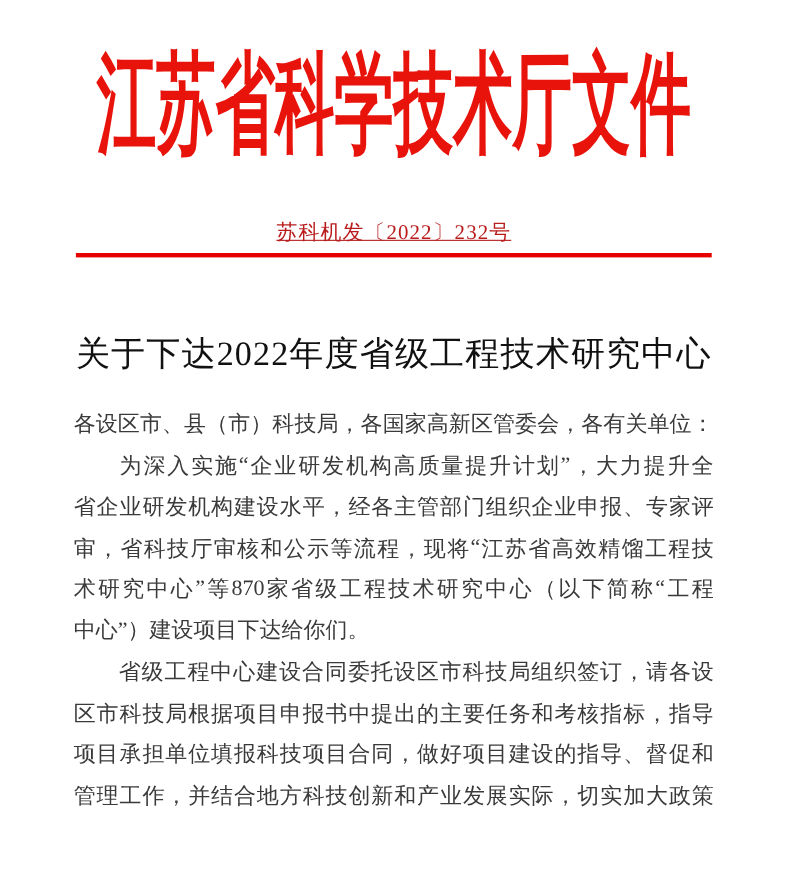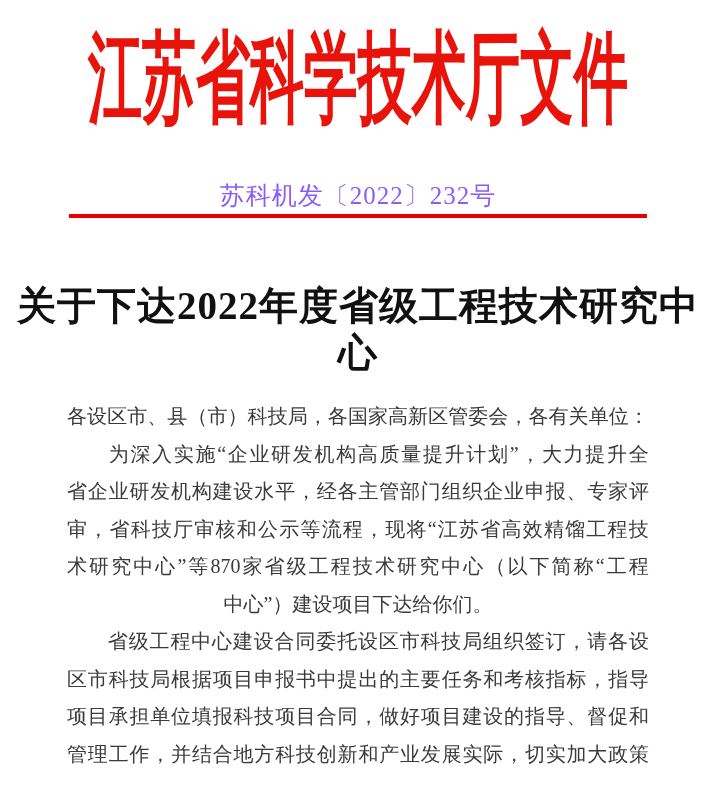--- a/index.html
+++ b/index.html
@@ -1,20 +1,20 @@
 <!DOCTYPE html>
 <html style="--letterhead-red: #e8140c; --rule-red: #e60000;"><head>
 <meta charset="utf-8">
 <style>
   html, body { margin: 0; padding: 0; background: #ffffff; }
   .page {
     position: relative;
     width: 716px;
     height: 772px;
-    margin: 0 auto;
+    margin: 16px auto;
     background: #ffffff;
     overflow: hidden;
     font-family: "Liberation Serif", "DejaVu Serif", serif;
     color: #333333;
   }
   
   .letterhead {
     margin-top: 28px;
     height: 102px;
     display: flex;
@@ -30,40 +30,41 @@
     transform: scale(1, 1.85);
     transform-origin: center center;
     letter-spacing: 0px;
   }
   
   .doc-number {
     margin-top: 52px;
     height: 28px;
     line-height: 28px;
     text-align: center;
-    font-size: 25px;
-    color: #8b5cf6;
+    font-size: 19px;
+    color: #b91c1c;
     letter-spacing: 1px;
+    text-decoration: underline;
   }
   
   .red-rule {
     width: 578px;
     height: 4px;
     margin: 4px auto 0 auto;
     background: var(--rule-red, #e60000);
   }
   
   .title-block {
     margin-top: 64px;
     text-align: center;
     color: #111111;
   }
   .title-line {
-    font-size: 39px;
-    font-weight: 700;
+    font-size: 31px;
+    font-weight: 400;
     line-height: 47px;
     letter-spacing: 1px;
     text-align: center;
   }
   
   .doc-body {
     width: 582px;
     margin: 22px auto 0 auto;
     font-size: 20px;
     color: #3a3a3a;
@@ -76,21 +77,21 @@
     justify-content: space-between;
     align-items: center;
   }
   .line.justify span { display: inline-block; white-space: nowrap; }
   .line.indent::before {
     content: "";
     flex: 0 0 40px;
   }
   .line.end {
     line-height: 37.5px;
-    text-align: center;
+    text-align: left;
   }
 </style>
 </head>
 <body>
 
 <div class="page">
 
   <div class="letterhead">
     <span class="letterhead-text">江苏省科学技术厅文件</span>
   </div>

